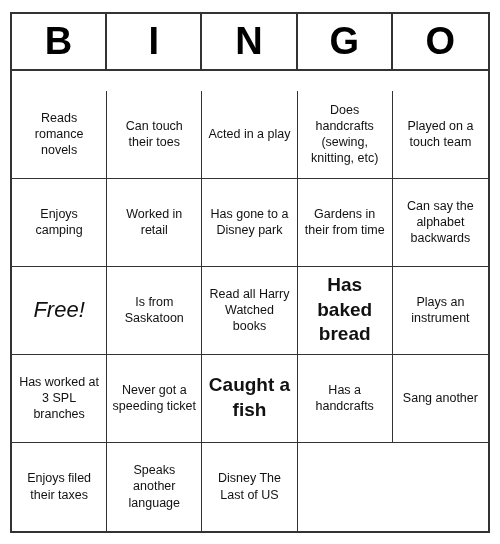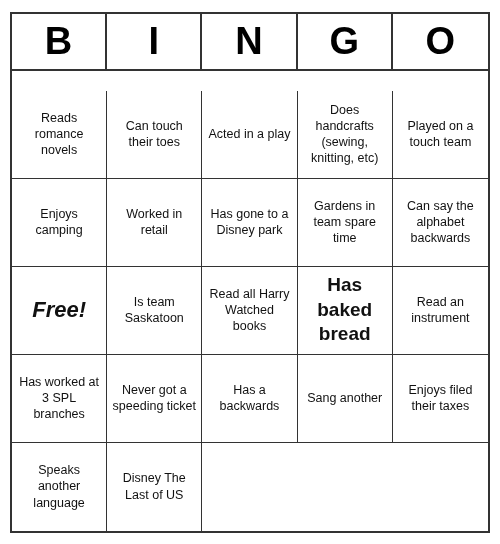--- a/index.html
+++ b/index.html
@@ -53,21 +53,21 @@
       color: #111;
     }
     .bingo-cell:nth-child(5n) {
       border-right: none;
     }
     .bingo-cell:nth-child(n+21) {
       border-bottom: none;
     }
     .bingo-cell.free {
       font-size: 22px;
-      font-weight: bold;
+      font-weight: normal;
       font-style: italic;
     }
     .bingo-cell.large-text {
       font-size: 19px;
       font-weight: bold;
     }
   </style>
 </head>
 <body>
 
@@ -81,28 +81,29 @@
     </div>
   <div class="bingo-grid">
   <div class="bingo-cell">Reads romance novels</div>
       <div class="bingo-cell">Can touch their toes</div>
       <div class="bingo-cell">Acted in a play</div>
       <div class="bingo-cell">Does handcrafts (sewing, knitting, etc)</div>
       <div class="bingo-cell">Played on a touch team</div>
       <div class="bingo-cell">Enjoys camping</div>
       <div class="bingo-cell">Worked in retail</div>
       <div class="bingo-cell">Has gone to a Disney park</div>
-      <div class="bingo-cell">Gardens in team spare time</div>
+      <div class="bingo-cell">Gardens in their from time</div>
       <div class="bingo-cell">Can say the alphabet backwards</div>
       <div class="bingo-cell free">Free!</div>
-      <div class="bingo-cell">Is team Saskatoon</div>
+      <div class="bingo-cell">Is from Saskatoon</div>
       <div class="bingo-cell">Read all Harry Watched books</div>
       <div class="bingo-cell large-text">Has baked bread</div>
-      <div class="bingo-cell">Read an instrument</div>
+      <div class="bingo-cell">Plays an instrument</div>
       <div class="bingo-cell">Has worked at 3 SPL branches</div>
       <div class="bingo-cell">Never got a speeding ticket</div>
-      <div class="bingo-cell">Has a backwards</div>
+      <div class="bingo-cell large-text">Caught a fish</div>
+      <div class="bingo-cell">Has a handcrafts</div>
       <div class="bingo-cell">Sang another</div>
       <div class="bingo-cell">Enjoys filed their taxes</div>
       <div class="bingo-cell">Speaks another language</div>
       <div class="bingo-cell">Disney The Last of US</div>
     </div>
 </div>
 
 </body></html>

